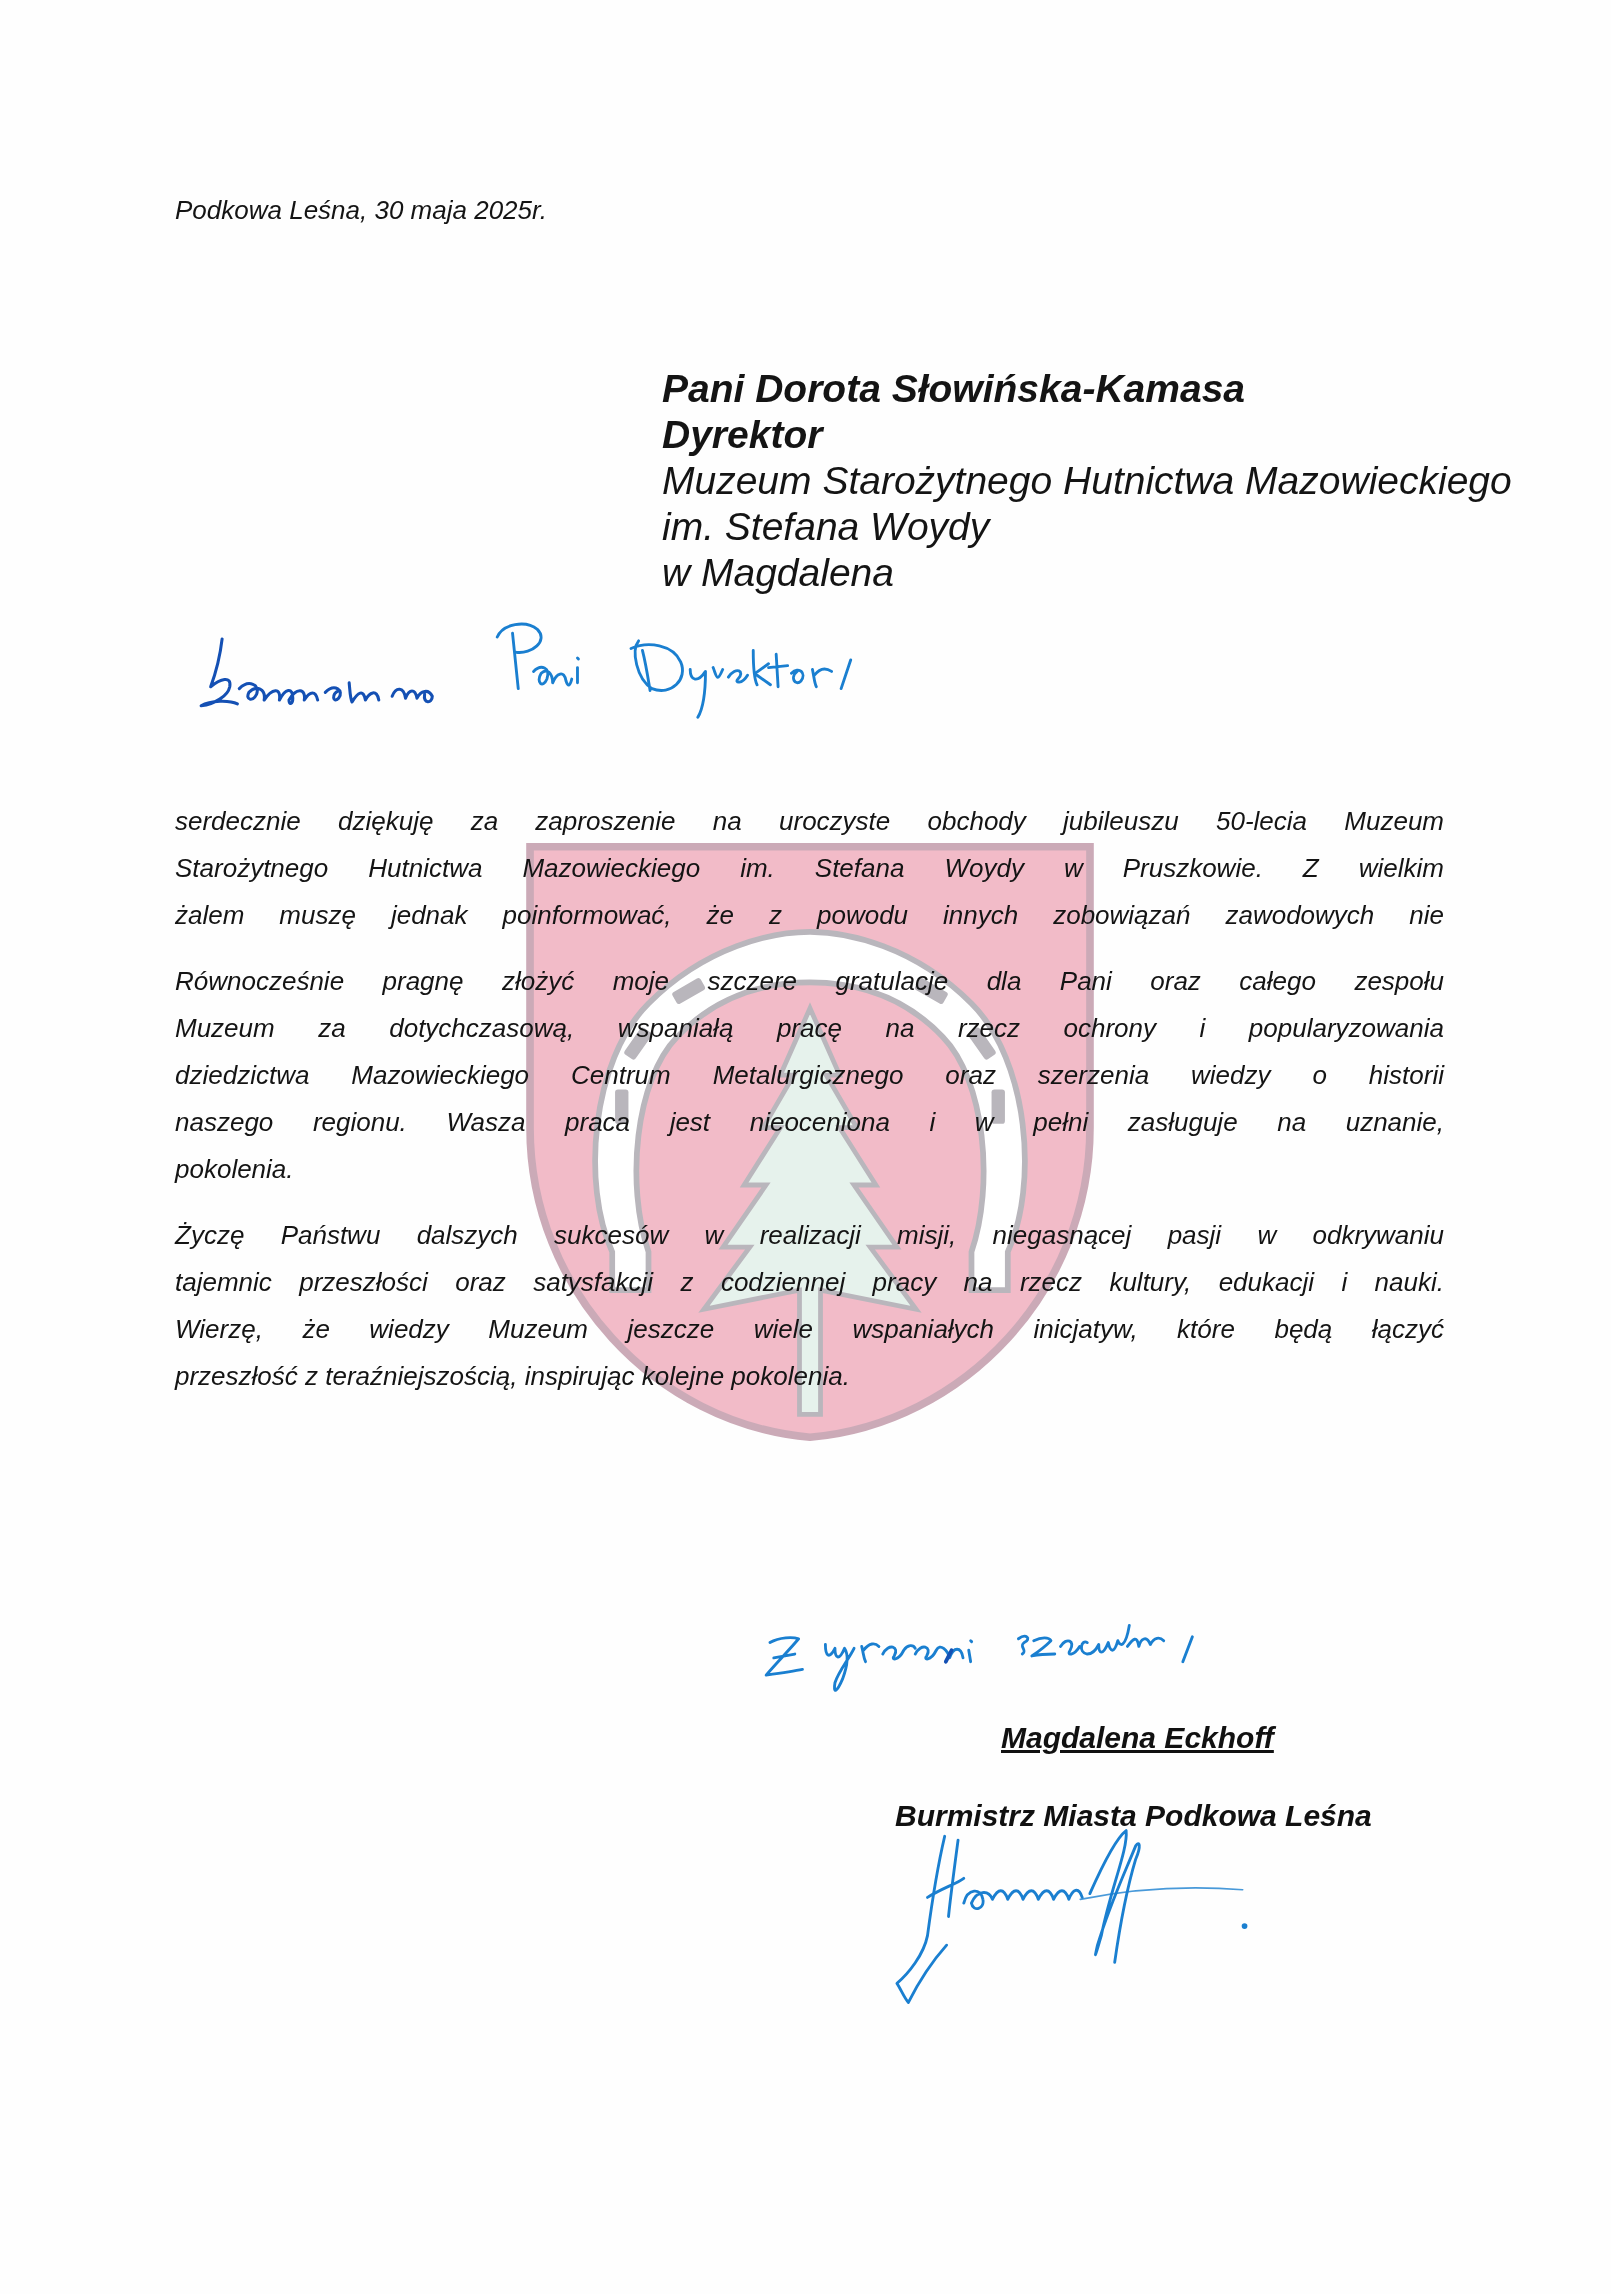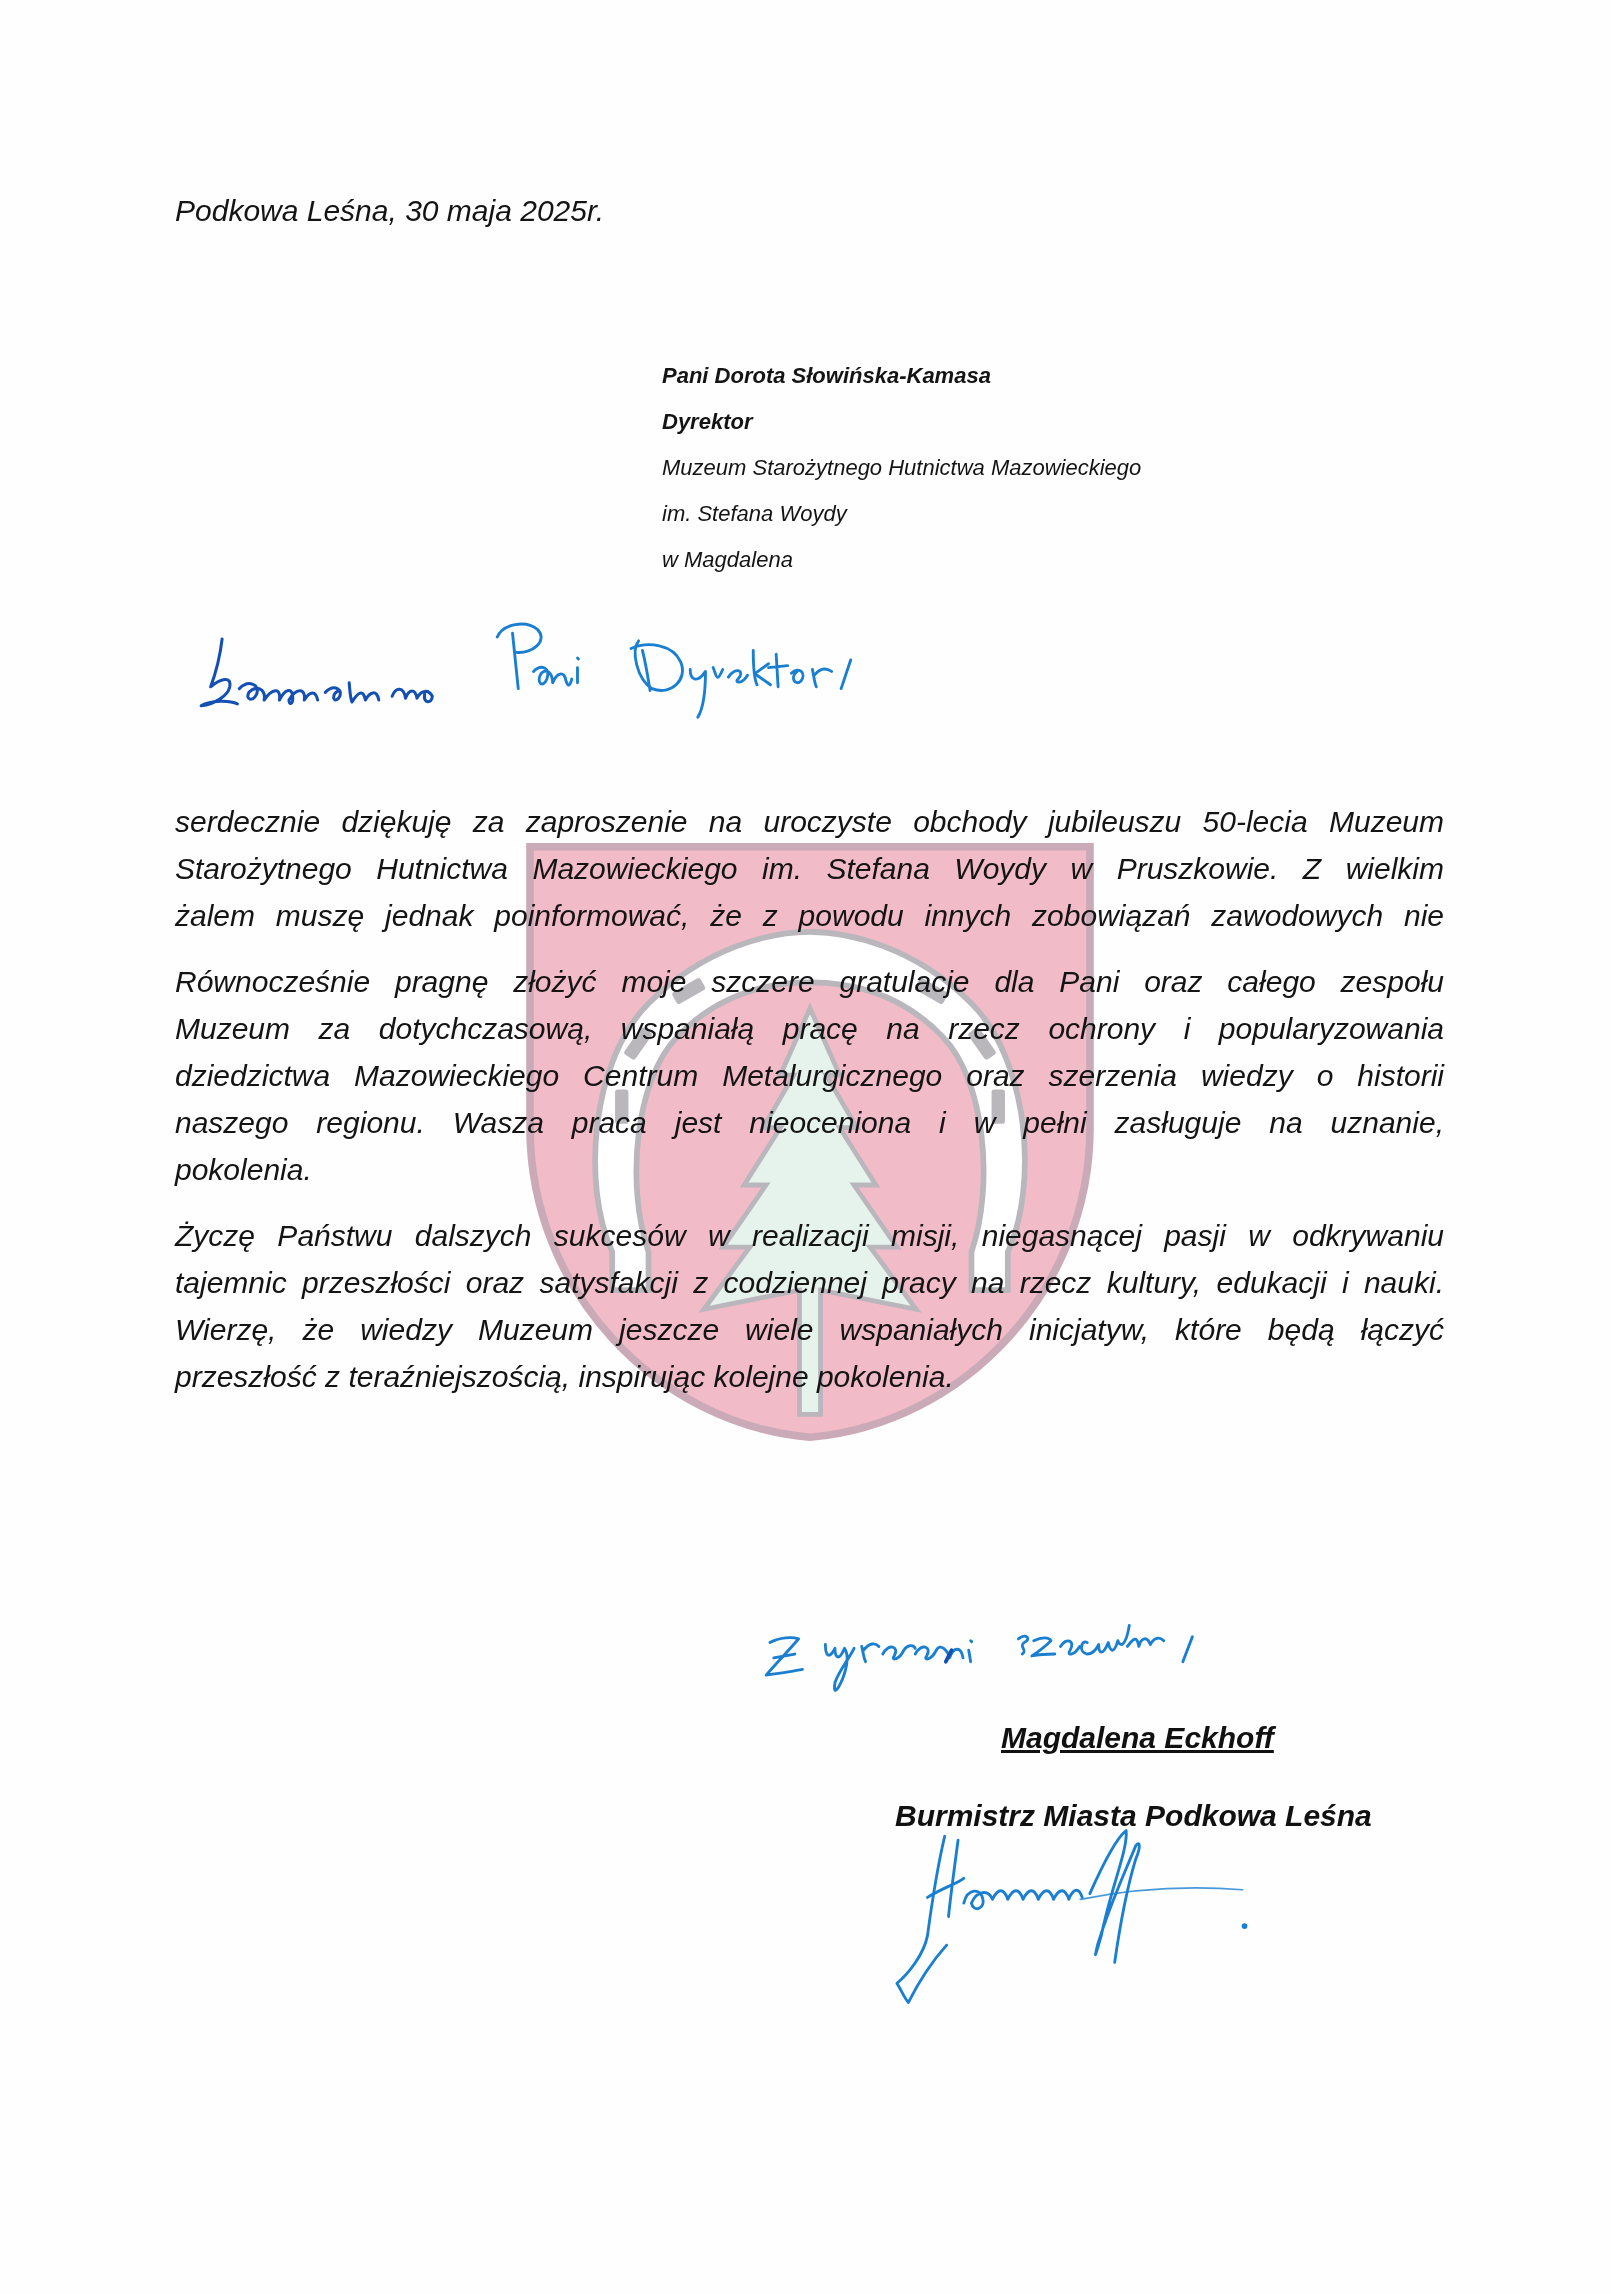--- a/index.html
+++ b/index.html
@@ -5,25 +5,25 @@
   html, body { margin: 0; padding: 0; background: #ffffff; }
   body {
     width: 1612px; height: 2294px; position: relative; overflow: hidden;
     font-family: "Liberation Sans", "DejaVu Sans", sans-serif;
     color: #111111;
   }
   .page { position: absolute; left: 0; top: 0; width: 1612px; height: 2294px; background: #fefefe; }
 
   .crest { position: absolute; left: 524px; top: 841px; width: 572px; height: 602px; z-index: 1; }
 
-  .txt { position: absolute; z-index: 2; font-style: italic; font-size: 30px; line-height: 47px; color: #141414; }
+  .txt { position: absolute; z-index: 2; font-style: italic; font-size: 26px; line-height: 47px; color: #141414; }
 
   .date { left: 175px; top: 187px; }
 
-  .recipient { left: 662px; top: 353px; font-size: 22px; line-height: 46px; }
+  .recipient { left: 662px; top: 366px; font-size: 39px; line-height: 46px; }
   .recipient div { white-space: nowrap; }
   .recipient .b { font-weight: bold; }
 
   .hand { position: absolute; z-index: 2; }
   .salutation { left: 182px; top: 612px; width: 726px; height: 115px; }
   .closing { left: 726px; top: 1587px; width: 669px; height: 115px; }
   .signature { left: 889px; top: 1821px; width: 459px; height: 191px; }
   .hand-label { position: absolute; left: 0; top: 0; opacity: 0; font-size: 9.6px; }
 
   .body-text { left: 175px; top: 798px; width: 1269px; }

